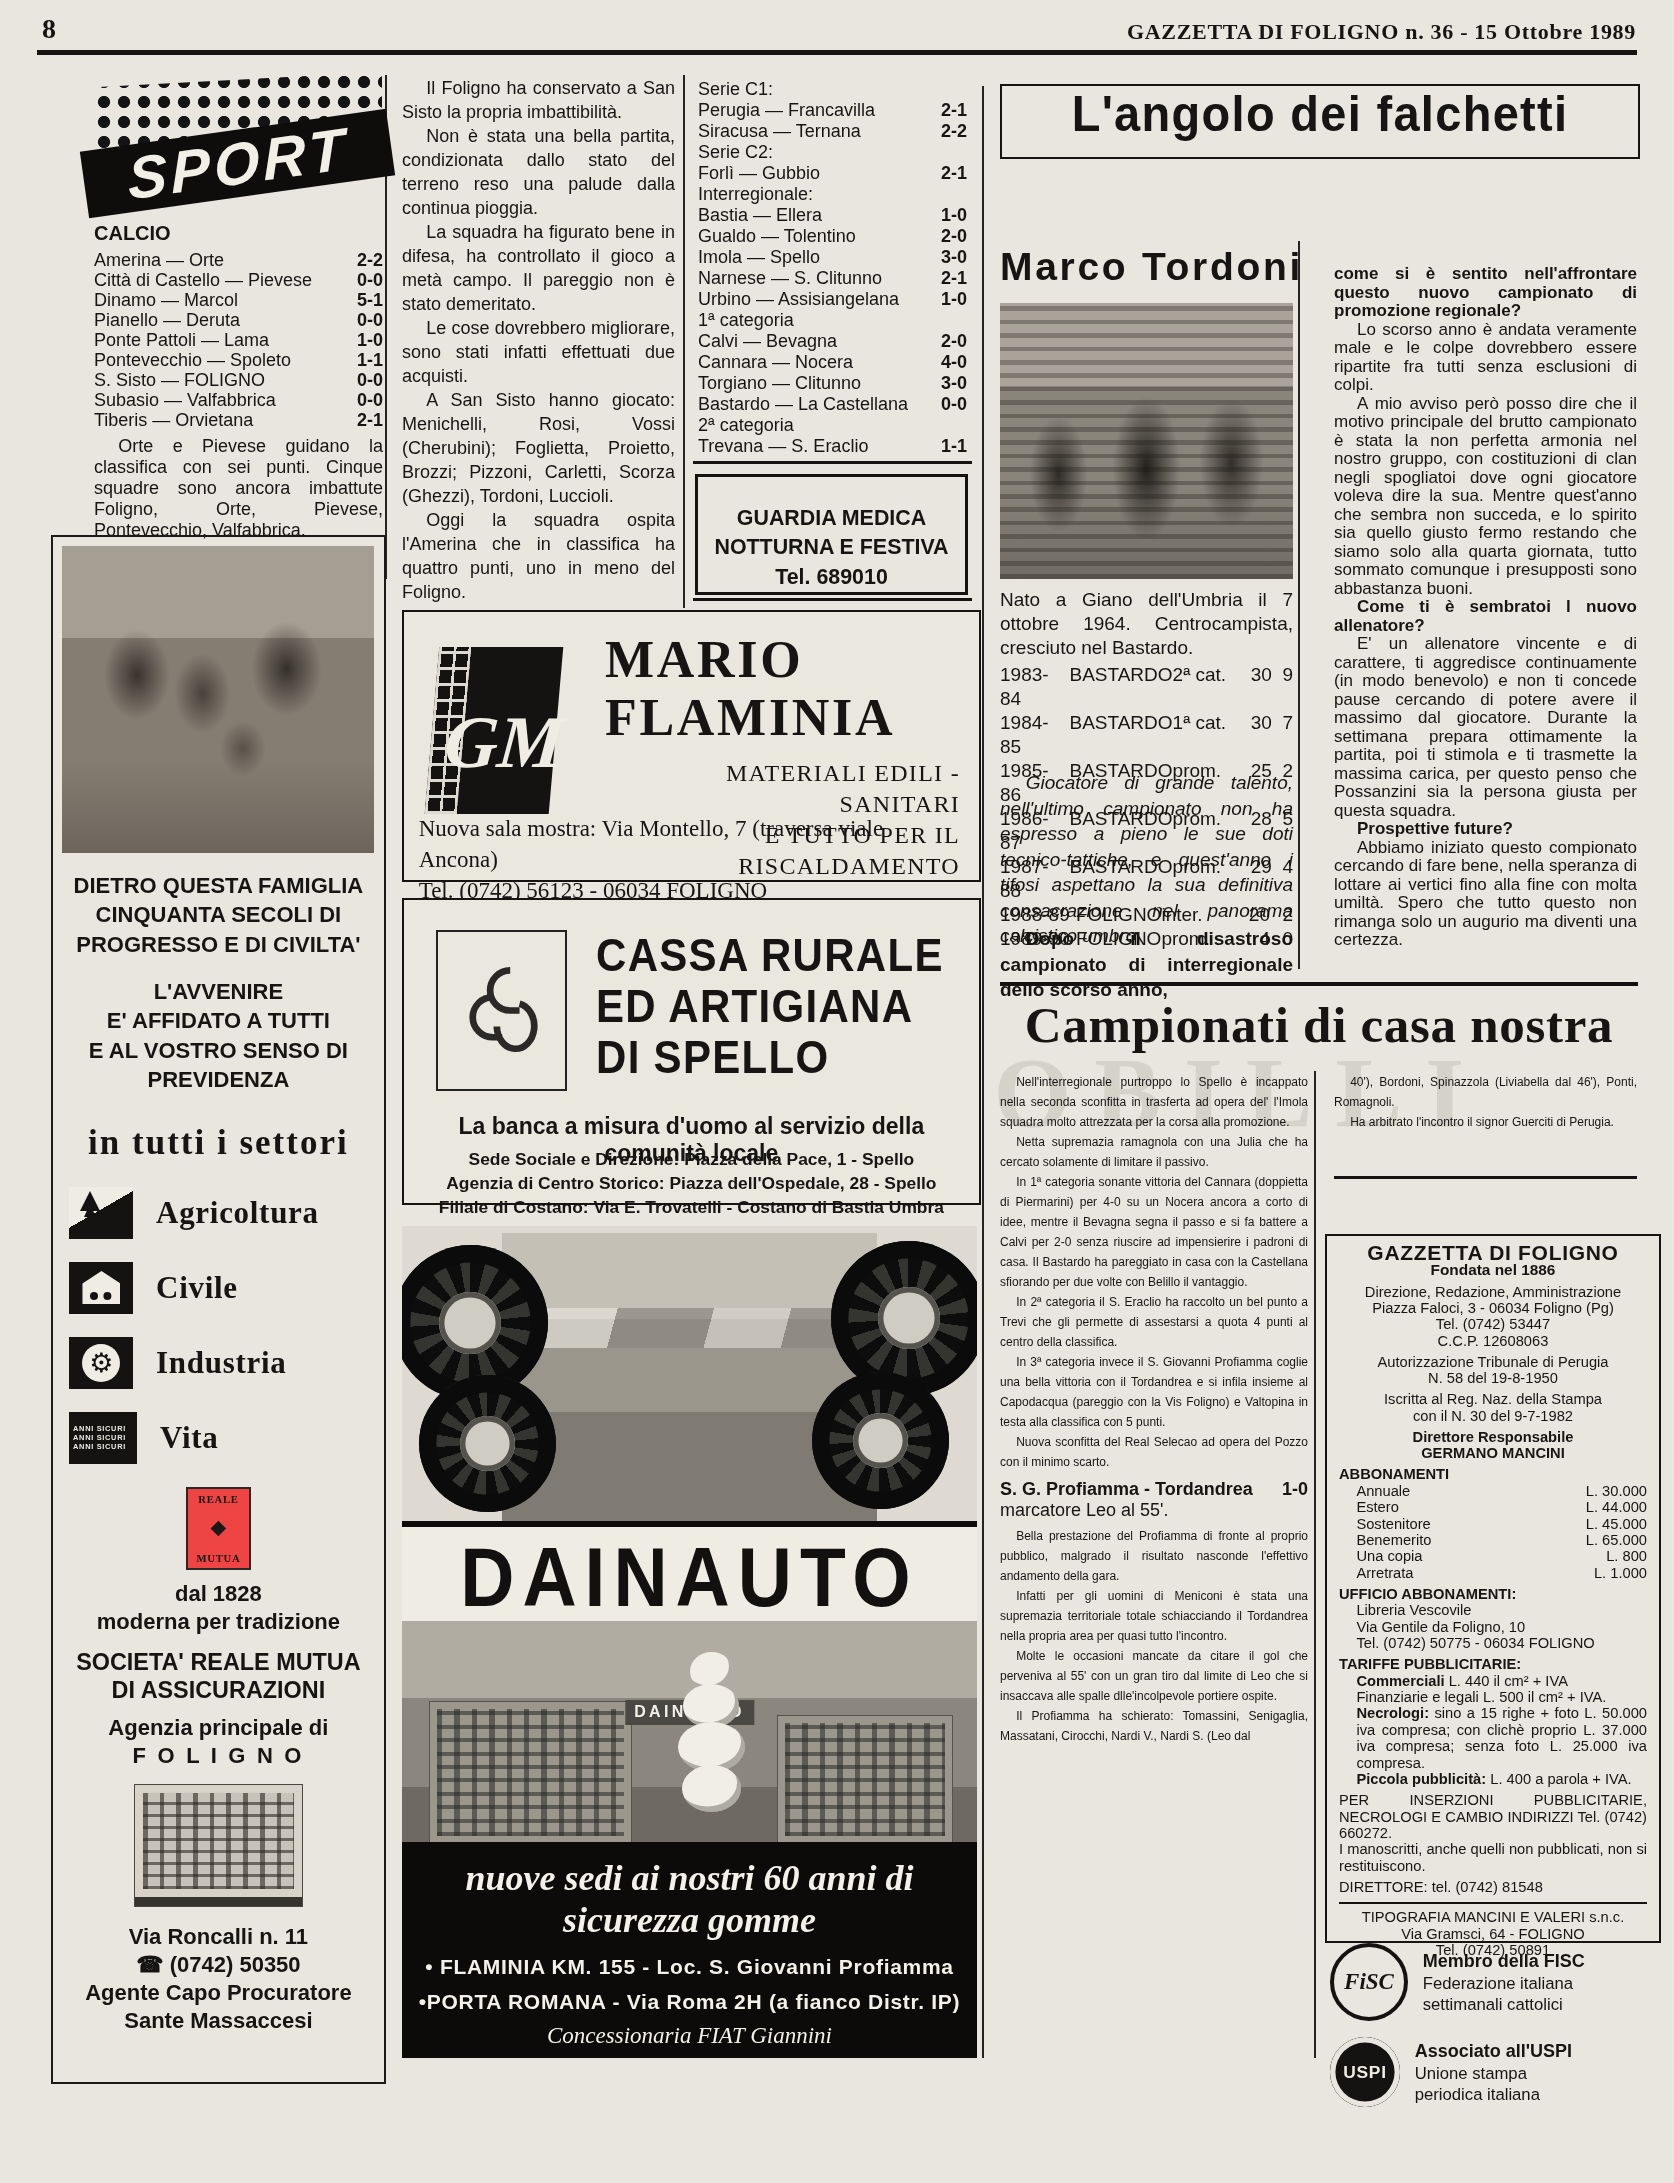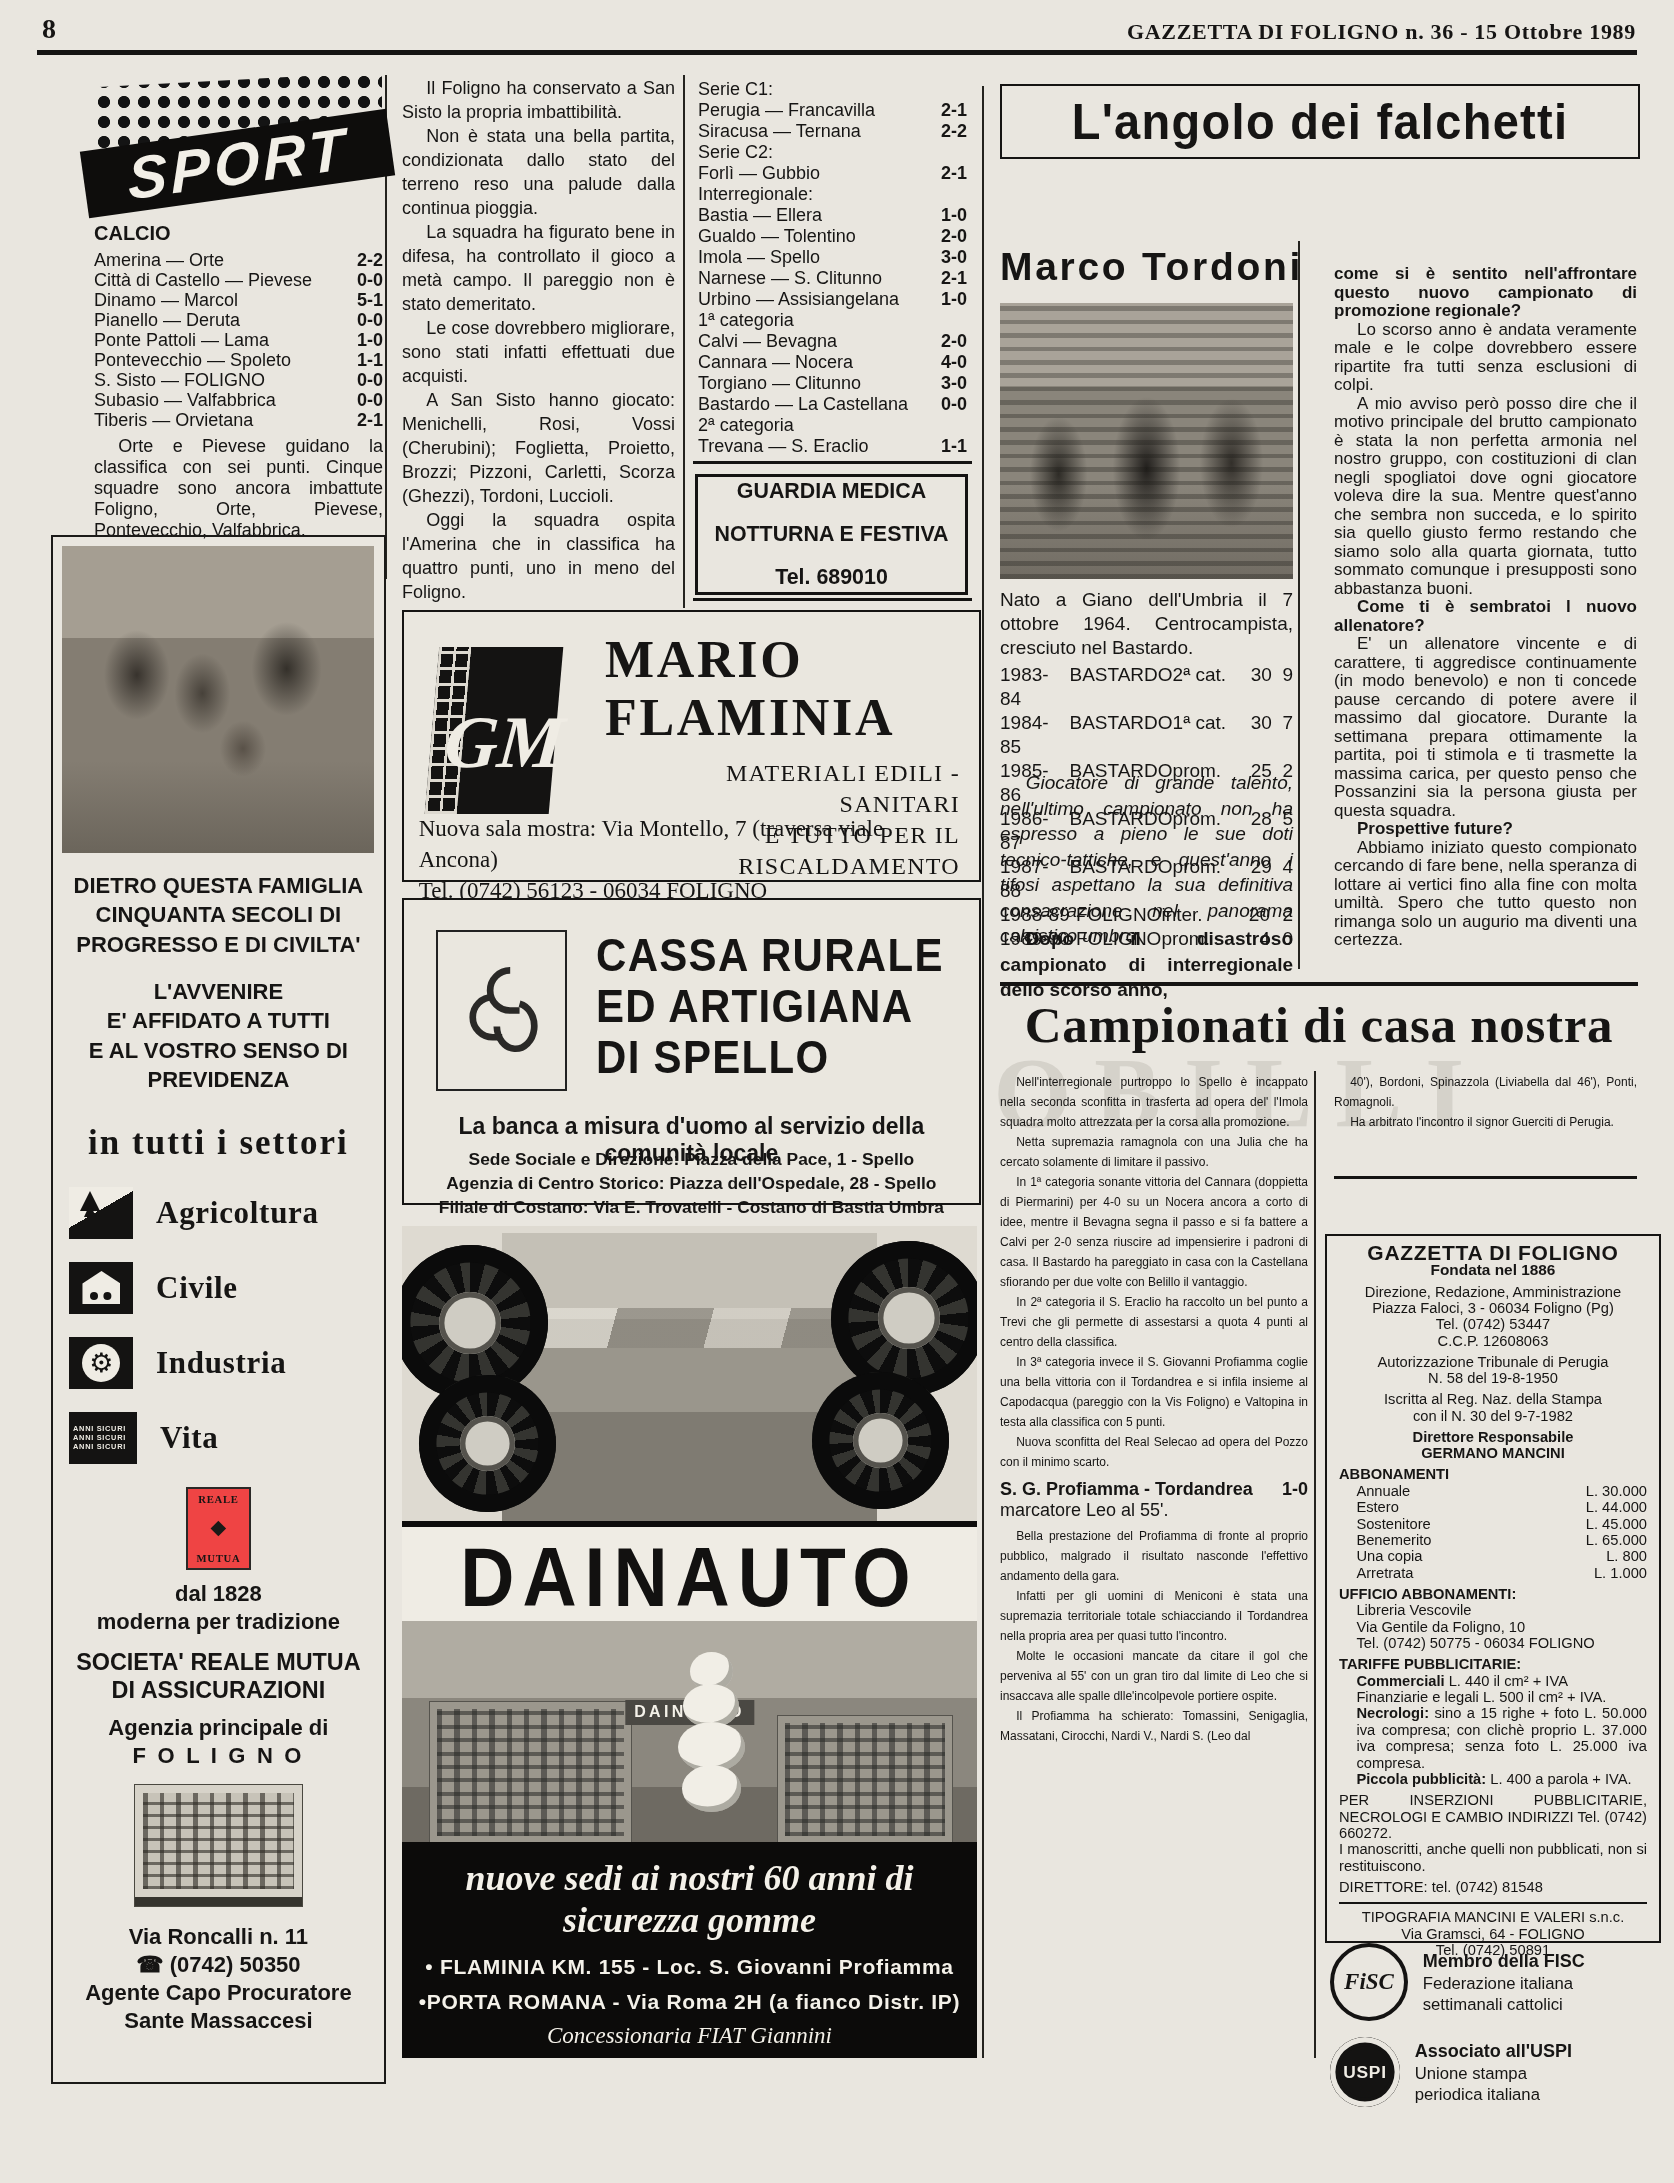--- a/index.html
+++ b/index.html
@@ -32,21 +32,21 @@
   .mrow{display:flex;justify-content:space-between;font-size:18px;line-height:20px;}
   .mrow .sc{font-weight:bold;}
   .calcio-note{font-size:18px;line-height:21px;margin-top:5.4px;}
   .res .mrow{line-height:21px;}
 
   
   .colB p{font-size:18px;line-height:24px;}
   .stars{text-align:center;font-size:19px;letter-spacing:9.4px;line-height:23px;margin:4px 0;}
 
   
-  .gm-box{border:3.3px solid #141312;display:flex;flex-direction:column;align-items:center;justify-content:space-between;
+  .gm-box{border:3.3px solid #141312;display:flex;flex-direction:column;align-items:center;justify-content:flex-end;
     font-weight:bold;font-size:21.4px;line-height:29.5px;text-align:center;}
 
   
   .adbox{border:2.7px solid #151413;background:#eae7df;}
   .gm-logo{position:absolute;left:28px;top:35px;width:124px;height:167px;background:#141312;transform:skewX(-5deg);}
   .gm-logo .bricks{position:absolute;left:0;top:0;bottom:0;width:32px;
     background-image:repeating-linear-gradient(0deg,#ddd9d0 0 2.7px,transparent 2.7px 16px),
                      repeating-linear-gradient(90deg,#ddd9d0 0 2.7px,transparent 2.7px 14.7px);}
   .gm-logo .mono{position:absolute;left:27px;top:27px;right:4px;bottom:4px;color:#efece4;
     font-family:"Liberation Serif",serif;font-style:italic;font-weight:bold;font-size:74px;
@@ -126,21 +126,21 @@
   .crest .t{font-family:"Liberation Serif",serif;font-size:10.7px;font-weight:bold;letter-spacing:0.7px;}
   .crest .dia{width:10.7px;height:10.7px;background:#1b1a18;transform:rotate(45deg);}
   .re-b{font-weight:bold;font-size:22px;line-height:28px;text-align:center;}
   .re-bld{width:167px;height:121px;margin:14.7px auto 0;background:#d7d3c9;border:1.3px solid #4a4840;position:relative;}
   .re-bld .win{position:absolute;left:8px;right:8px;top:8px;bottom:17.4px;background:#c7c3b8;
     background-image:repeating-linear-gradient(90deg,rgba(45,42,36,.6) 0 4.7px,transparent 4.7px 16.7px),
                      repeating-linear-gradient(0deg,rgba(45,42,36,.6) 0 3.3px,transparent 3.3px 12px);}
   .re-bld .base{position:absolute;left:0;right:0;bottom:0;height:9.4px;background:#36342e;}
 
   
-  .falc-title-box{border:2.7px solid #151413;display:flex;align-items:center;justify-content:center;background:#e9e6df;}
+  .falc-title-box{border:2.7px solid #151413;display:flex;align-items:flex-start;justify-content:center;background:#e9e6df;}
   .falc-title{font-weight:bold;font-size:47px;letter-spacing:1.3px;transform:scaleY(1.05);}
   .marco{font-weight:bold;font-size:39px;letter-spacing:2.7px;}
   .playerphoto{background:
      repeating-linear-gradient(0deg, rgba(25,24,20,.30) 0 4.7px, transparent 4.7px 13.4px),
      radial-gradient(ellipse 40px 80px at 20% 62%, rgba(30,28,24,.85), transparent 72%),
      radial-gradient(ellipse 47px 100px at 50% 60%, rgba(22,20,18,.9), transparent 72%),
      radial-gradient(ellipse 44px 90px at 79% 58%, rgba(35,32,28,.85), transparent 72%),
      linear-gradient(#a9a399 0 30%,#8a857b 30% 65%,#716c63);}
   .bio,.stats-row{font-size:19px;line-height:24px;}
   .stats-row{display:flex;}

